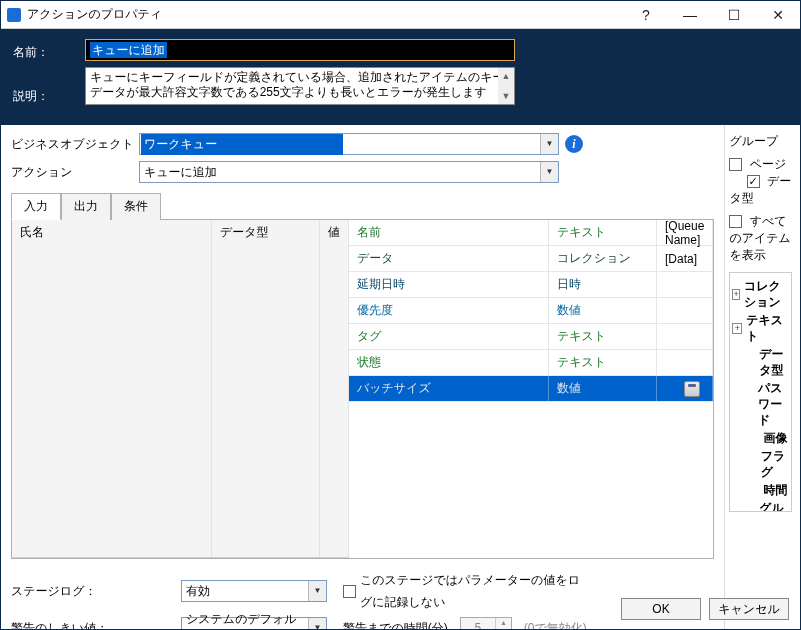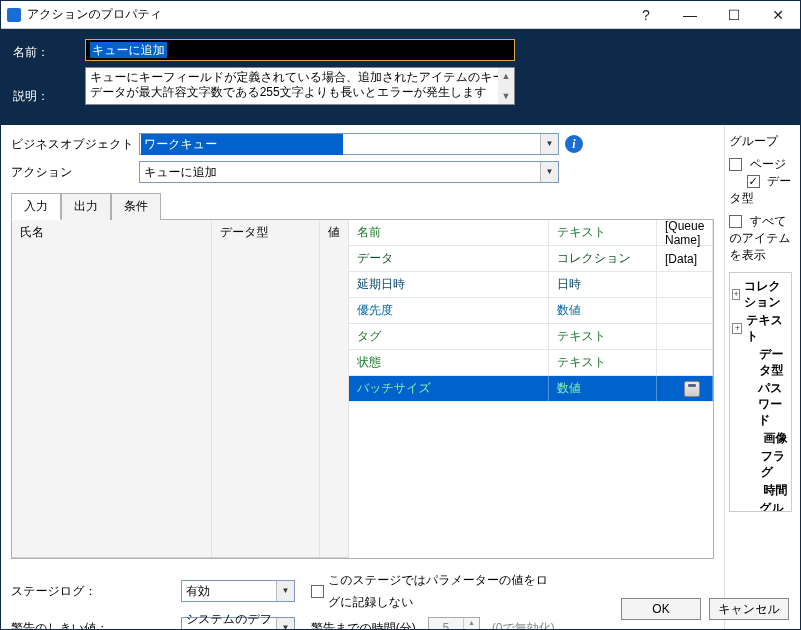--- a/index.html
+++ b/index.html
@@ -181,21 +181,21 @@
     display:flex;
     align-items:center;
   }
   .green { color: #1a7a2a; }
   .magenta { color: #14532d; }
   .orange { color: #0c4a6e; text-align: center; }
   .blue { color: #0369a1; }
 
   .row.selected {
     background: #0062cc;
-    color: #86efac;
+    color: #e5e5e5;
   }
   .row.selected .cell { border-right-color: rgba(255,255,255,0.3); }
   .calc-icon {
     width: 16px; height: 16px;
     margin-right: 4px;
     margin-left: auto;
     display:inline-block;
     background: linear-gradient(#eee,#ccc);
     border:1px solid #888;
     border-radius:2px;
@@ -203,21 +203,21 @@
   }
   .calc-icon::after{
     content:""; position:absolute; left:3px; right:3px; top:2px; height:3px; background:#568; border-radius:1px;
   }
 
   .bottom-area {
     padding-top: 6px;
   }
   .bottom-row { display:flex; align-items:center; margin-top:4px;}
   .bottom-row .lbl { width: 170px; }
-  .small-combo { width: 114px; }
+  .small-combo { width: 146px; }
   .chk {
     width:13px;height:13px;border:1px solid #666; display:inline-block; vertical-align:middle; margin-right:4px; background:#fff;
   }
   .chk.checked::after{ content:"✓"; font-size:11px; line-height:11px; display:block; text-align:center; color:#000;}
   .spin {
     display:inline-flex; border:1px solid #aaa; height:22px; width:52px; align-items:center; background:#f5f5f5; color:#888;
   }
   .spin .num{flex:1;text-align:center;}
   .spin .ar{width:16px;display:flex;flex-direction:column;}
   .spin .ar div{height:10px;border-left:1px solid #ccc;text-align:center;font-size:7px;line-height:10px;color:#888;}

